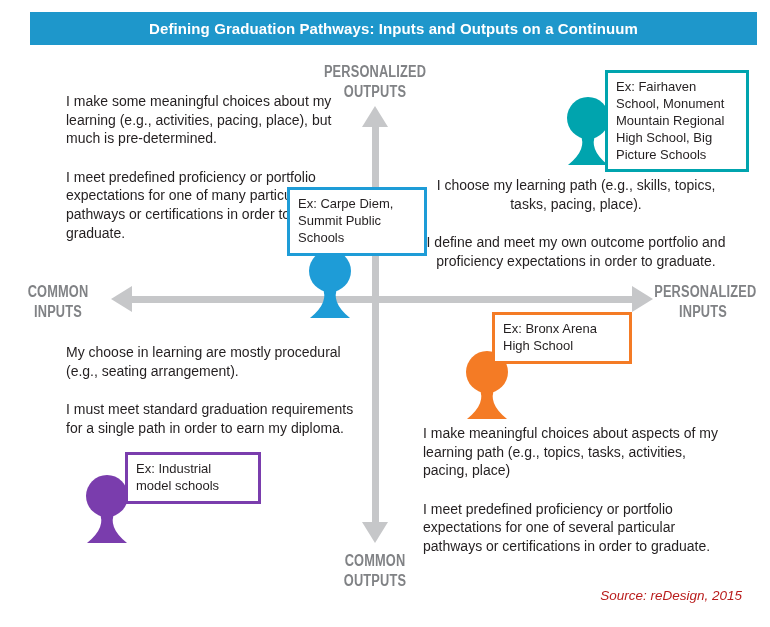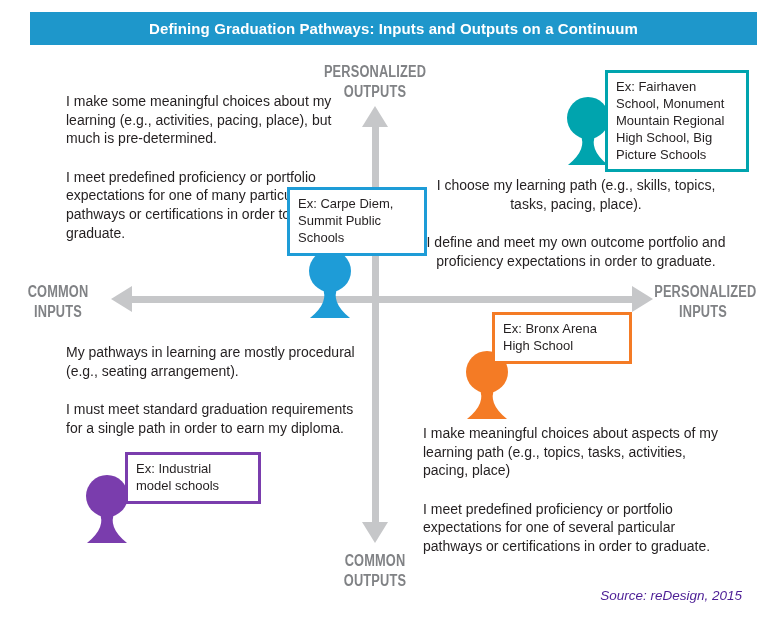--- a/index.html
+++ b/index.html
@@ -49,21 +49,21 @@
   .exbox-industrial{left:125px;top:452px;width:114px;}
   
   .person{position:absolute;width:62px;height:72px;z-index:2;}
   .person-fairhaven{left:557px;top:97px;}
   .person-carpe{left:299px;top:250px;}
   .person-bronx{left:456px;top:351px;}
   .person-industrial{left:76px;top:475px;}
   
   .source{
     position:absolute;right:28px;top:588px;font-size:13.5px;font-style:italic;
-    color:#4c1d95;text-align:right;
+    color:#b91c1c;text-align:right;
   }
 </style>
 </head>
 <body>
 
 <div class="canvas">
 
   <div class="titlebar" style="background-color: rgb(30, 151, 203);">
     <span>Defining Graduation Pathways: Inputs and Outputs on a Continuum</span>
   </div>
@@ -94,21 +94,21 @@
 
   <div class="quad quad-tl">
     <p>I make some meaningful choices about my learning (e.g., activities, pacing, place), but much is pre-determined.</p>
     <p>I meet predefined proficiency or portfolio expectations for one of many particular pathways or certifications in order to graduate.</p>
   </div>
   <div class="quad quad-tr">
     <p>I choose my learning path (e.g., skills, topics, tasks, pacing, place).</p>
     <p>I define and meet my own outcome portfolio and proficiency expectations in order to graduate.</p>
   </div>
   <div class="quad quad-bl">
-    <p>My pathways in learning are mostly procedural (e.g., seating arrangement).</p>
+    <p>My choose in learning are mostly procedural (e.g., seating arrangement).</p>
     <p>I must meet standard graduation requirements for a single path in order to earn my diploma.</p>
   </div>
   <div class="quad quad-br">
     <p>I make meaningful choices about aspects of my learning path (e.g., topics, tasks, activities, pacing, place)</p>
     <p>I meet predefined proficiency or portfolio expectations for one of several particular pathways or certifications in order to graduate.</p>
   </div>
 
   <svg class="person person-fairhaven" viewBox="0 0 62 72" style="fill: rgb(0, 164, 174);">
     <circle cx="31" cy="21" r="21"></circle>
       <path d="M23,37 Q31,52 11,68 L51,68 Q31,52 39,37 Z"></path>

